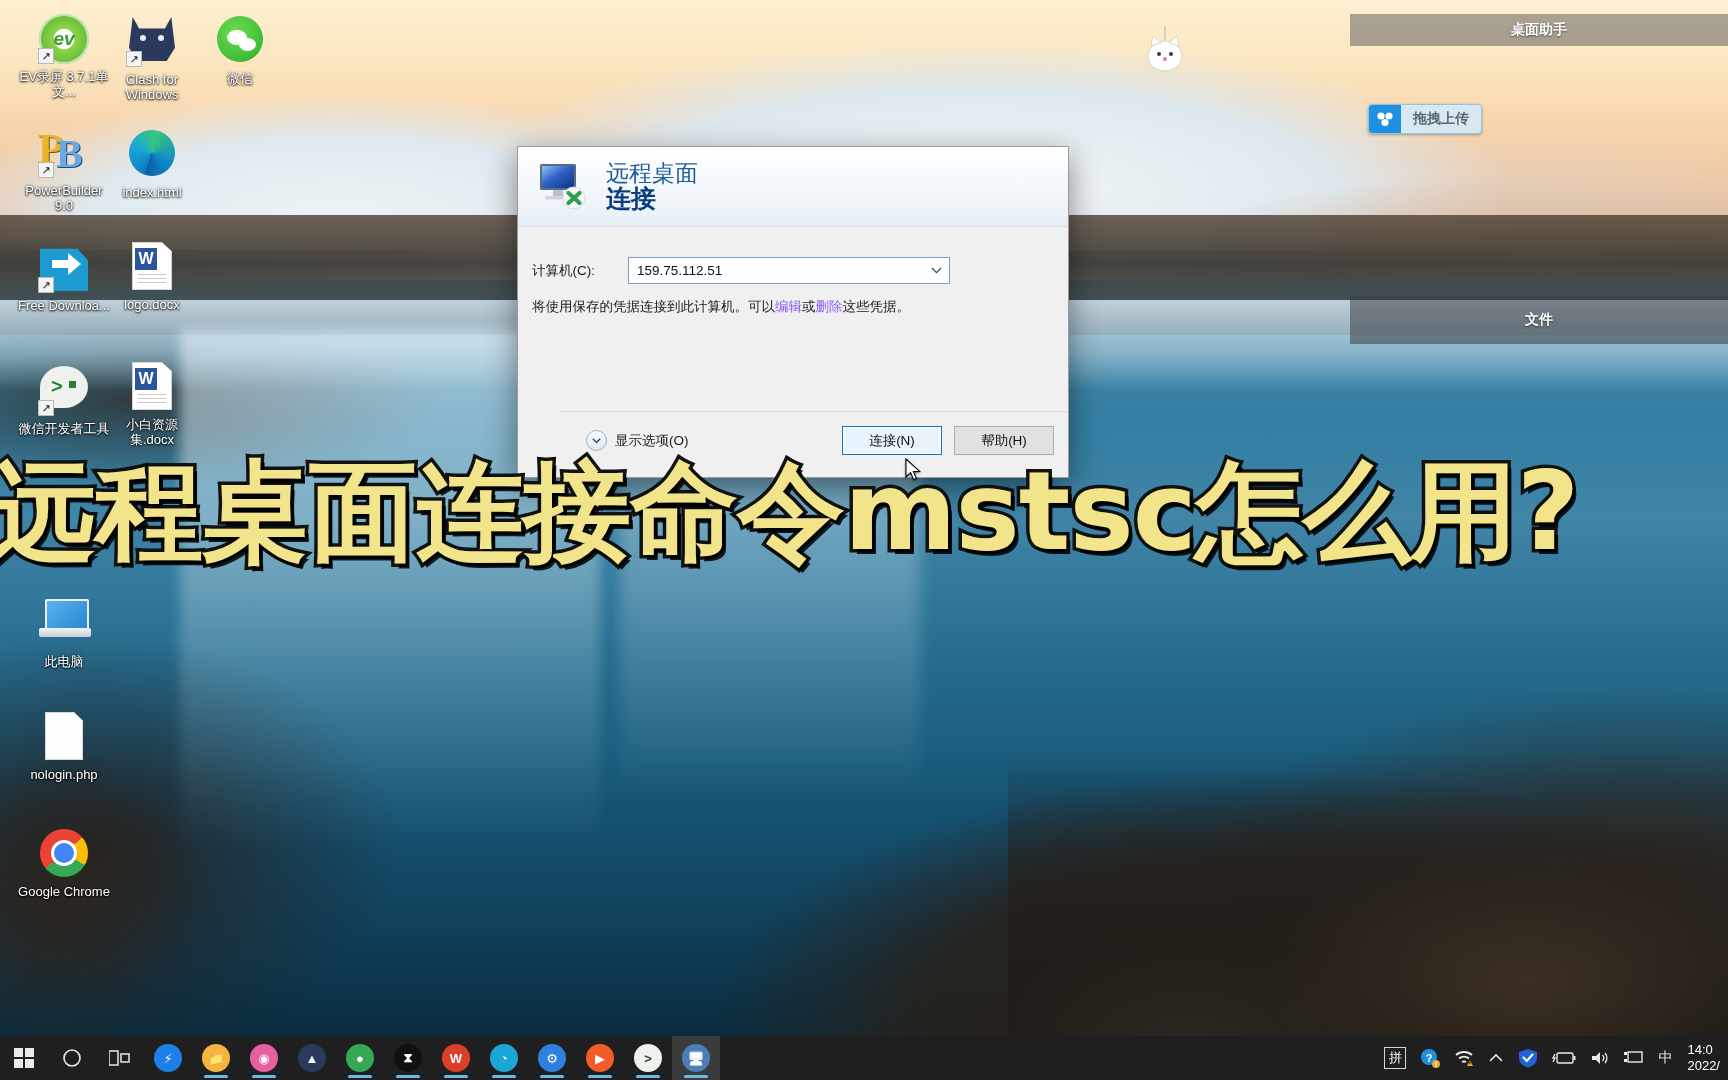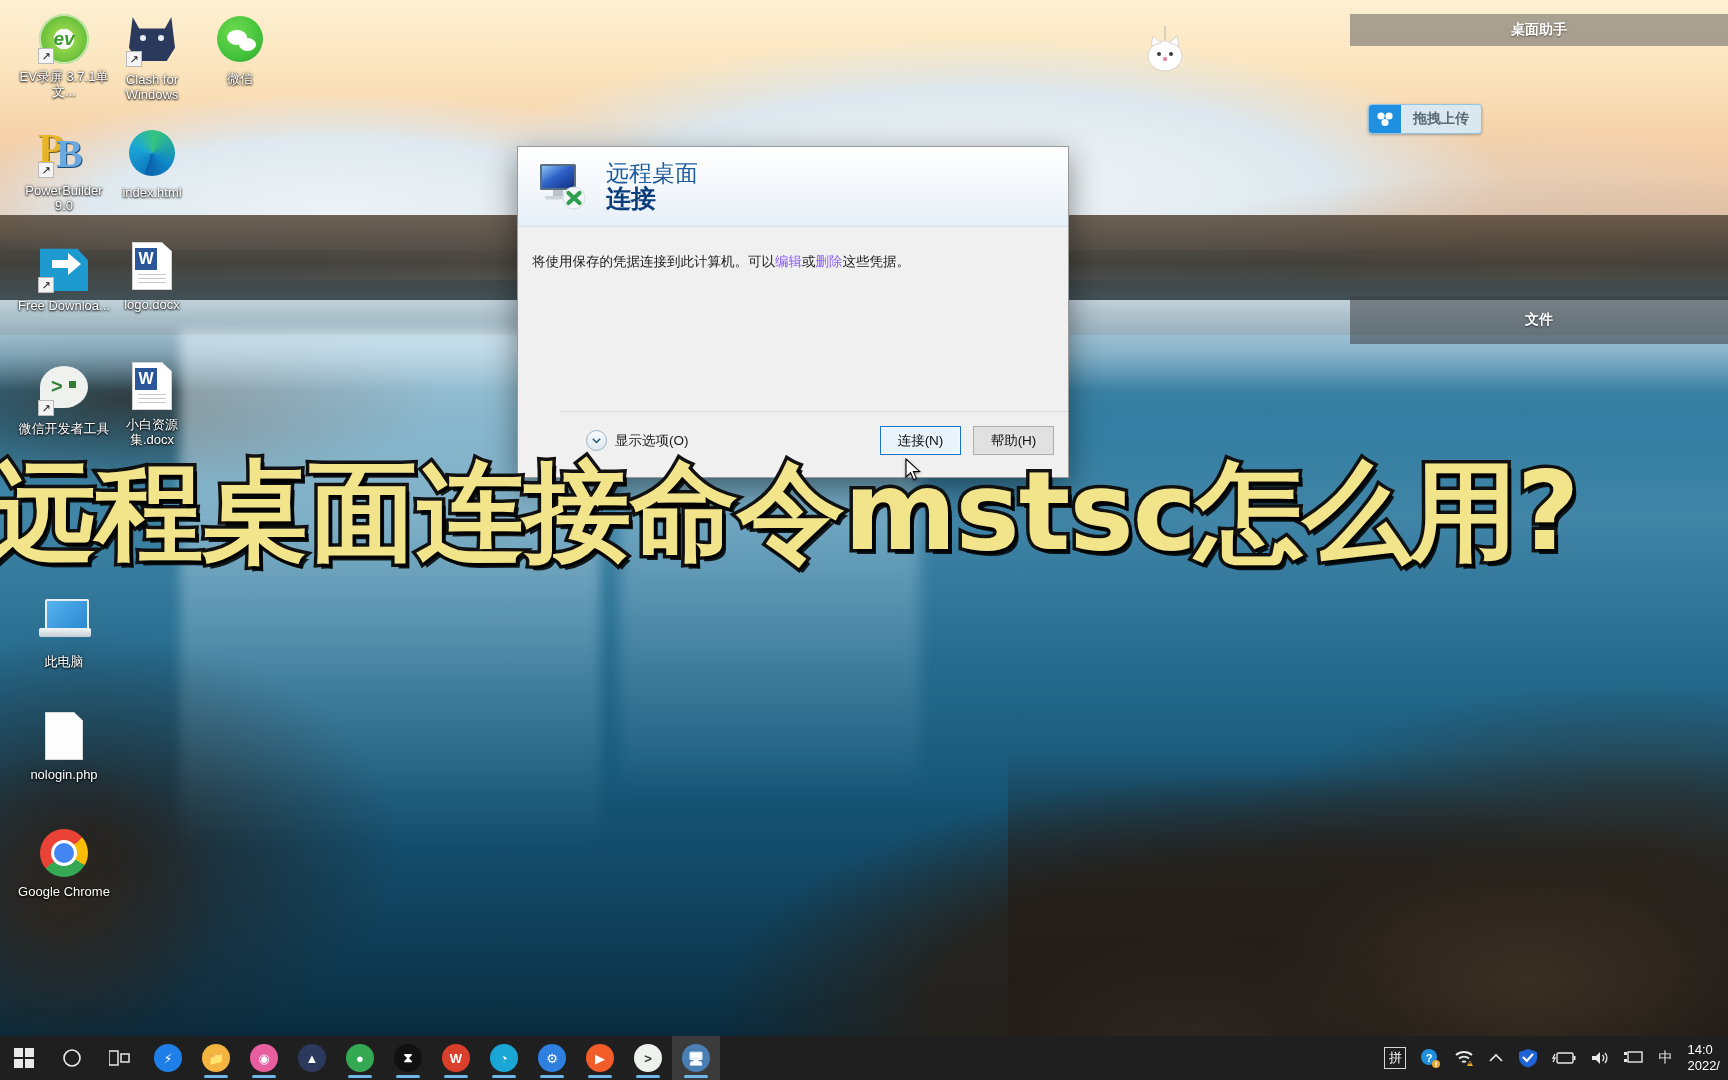--- a/index.html
+++ b/index.html
@@ -288,21 +288,21 @@
   }
   .expander .circ {
     width:21px;height:21px;border-radius:50%;
     background: linear-gradient(180deg,#f7fbfd 0%, #dfe9f0 100%);
     border:1px solid #9bb0c0; margin-right:8px;
     display:flex;align-items:center;justify-content:center;
     color:#29506f; font-size:9px;
   }
   .btns { position:absolute; right:14px; top:14px; display:flex; gap:12px; }
   .btn {
-    width:81px; height:29px;
+    width:100px; height:29px;
     display:flex;align-items:center;justify-content:center;
     font-size:13.5px; color:#111;
     background:#e1e1e1; border:1px solid #adadad;
   }
   .btn.primary {
     background:#e8f3fc; border:1px solid #1673c4;
     box-shadow: inset 0 0 0 1px #ffffff;
   }
 
   
@@ -508,20 +508,31 @@
         </svg>
       </span>
       <span class="btext">
         <div class="b1">远程桌面</div>
         <div class="b2">连接</div>
       </span>
     </div>
 
     <div class="rdp-body">
 
+      <div class="row">
+        <span class="lab">计算机(C):</span>
+        <span class="combo">
+          <span>159.75.112.51</span>
+          <span class="arrow">
+            <svg width="11" height="7" viewBox="0 0 11 7">
+                <path d="M1 1 L5.5 5.6 L10 1" stroke="#3b4a56" stroke-width="1.3" fill="none"></path>
+              </svg>
+          </span>
+        </span>
+      </div>
 
 
       <div class="note">
         <span>将使用保存的凭据连接到此计算机。可以</span><a>编辑</a><span>或</span><a>删除</a><span>这些凭据。</span>
       </div>
     </div>
 
     <div class="rdp-footer">
       <div class="expander">
         <span class="circ">

